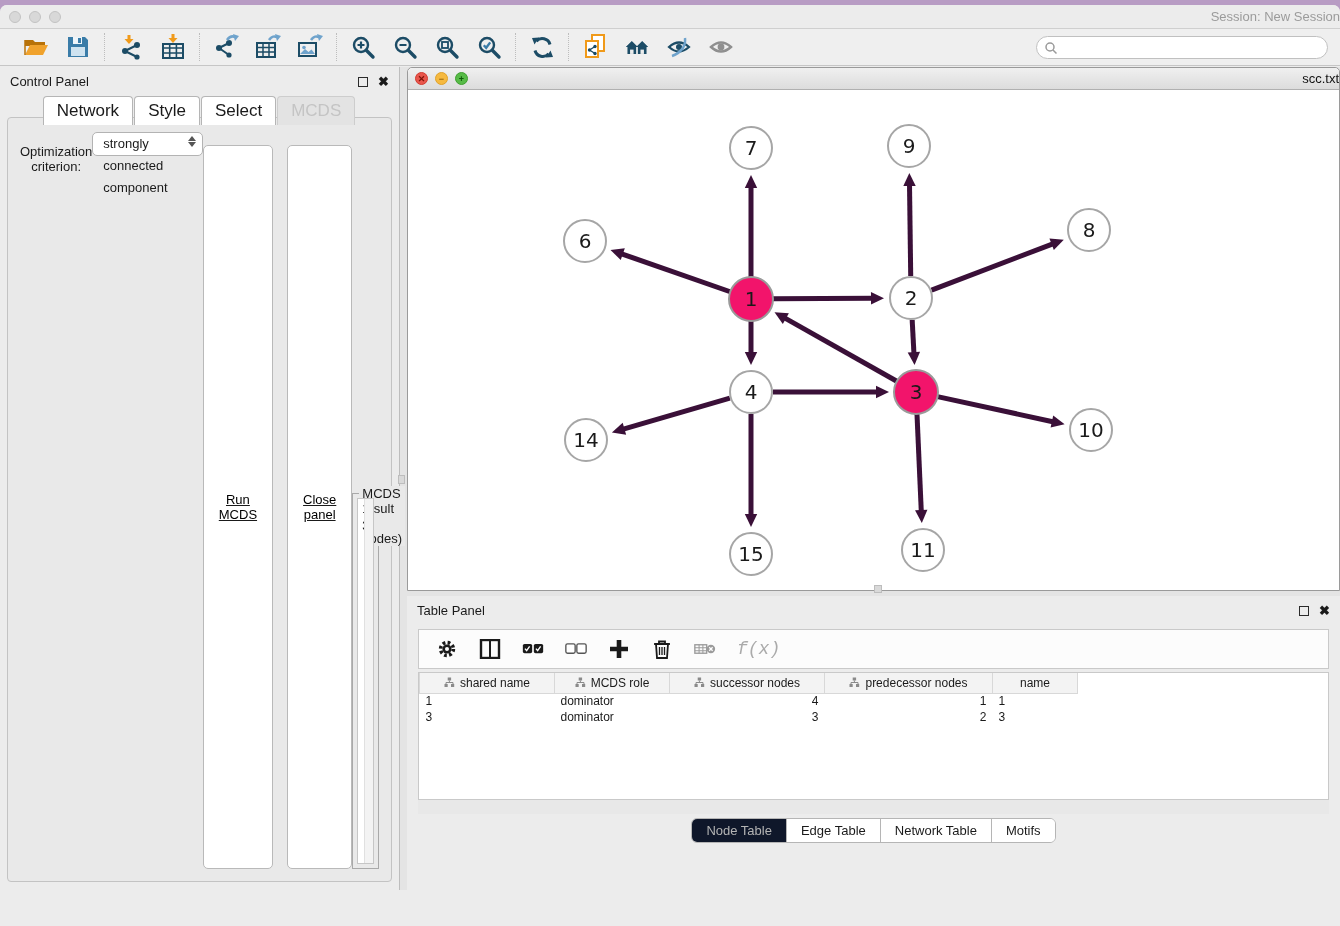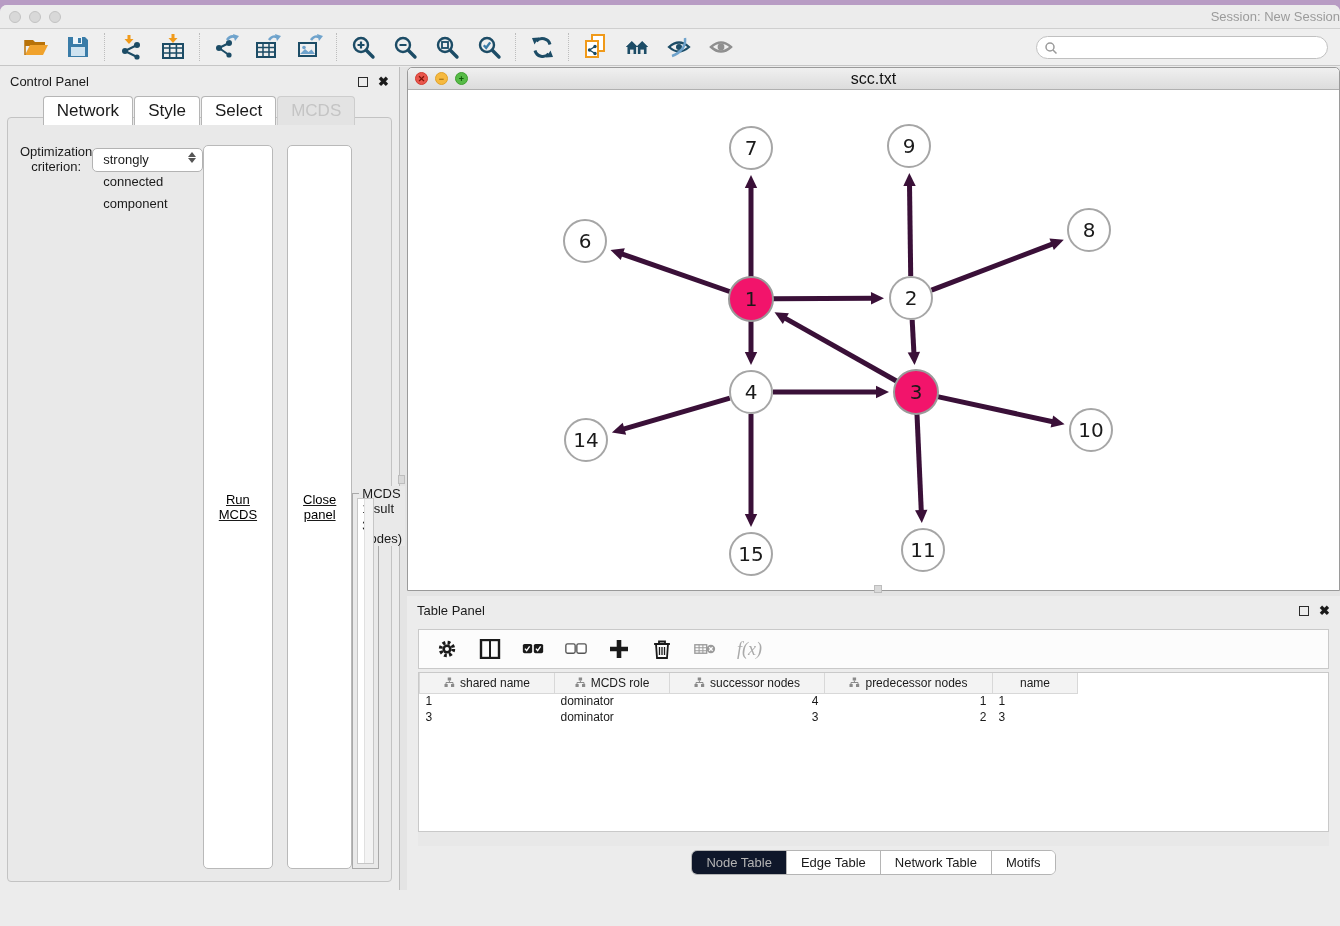--- a/index.html
+++ b/index.html
@@ -29,53 +29,53 @@
   .cpanel { position:absolute; left:0; top:0; width:400px; height:100%; background:#ececec; border-right:1px solid #bdbdbd; }
   .phead { height:29px; display:flex; align-items:center; padding:0 10px; }
   .phead .ptitle { font-size:13px; color:#1a1a1a; flex:1; }
   .float-ic { width:10px; height:10px; border:1.6px solid #2b2b2b; margin-right:10px; }
   .close-ic { font-size:13px; font-weight:bold; color:#1a1a1a; line-height:10px; }
   .tabs-row { display:flex; justify-content:center; position:relative; z-index:2; }
   .tab { background:#fff; border:1px solid #b5b5b5; border-bottom:none; padding:4px 13px 4px; font-size:17px; border-radius:4px 4px 0 0; margin-right:1px; }
   .tab.disabled { background:#e3e3e3; color:#c4c4c4; border-color:#cdcdcd; }
   .cp-content { position:absolute; left:7px; right:7px; top:51px; bottom:8px; border:1px solid #c3c3c3; border-radius:4px; background:#e9e9e9; margin-top:-1px; padding:14px 12px 12px; display:flex; }
   .opt-label { text-align:center; font-size:13px; margin:12px 0 12px; }
-  .combo { position:relative; width:312px; height:24px; margin:16px auto; background:#fff; border:1px solid #b3b3b3; border-radius:5px; font-size:13px; line-height:22px; padding-left:10px; }
+  .combo { position:relative; width:312px; height:24px; margin:0 auto; background:#fff; border:1px solid #b3b3b3; border-radius:5px; font-size:13px; line-height:22px; padding-left:10px; }
   .combo .steppers { position:absolute; right:6px; top:3px; display:flex; flex-direction:column; gap:1px; }
   .combo .steppers span { width:0; height:0; border-left:4px solid transparent; border-right:4px solid transparent; }
   .step-up { border-bottom:5px solid #555; }
   .step-dn { border-top:5px solid #555; }
   .btn-row { display:flex; justify-content:center; gap:14px; margin-top:13px;text-decoration:underline; }
   .pbtn { background:#fff; border:1px solid #b9b9b9; border-radius:5px; font-size:13px; padding:3px 15px; font-family:"Liberation Sans",sans-serif; }
   .result-fs { margin-top:auto; border:1px solid #a9a9a9; height:376px; position:relative; padding:4px; background:#e9e9e9; }
   .result-legend { position:absolute; top:-8px; left:6px; background:#e9e9e9; padding:0 3px; font-size:13px; }
   .result-box { background:#fff; border:1px solid #c6c6c6; height:100%; font-size:12px; padding:2px 4px; position:relative; }
   .result-box .line { line-height:17px; }
   .vtrack { position:absolute; right:0; top:0; bottom:0; width:9px; background:#f3f3f3; border-left:1px solid #e0e0e0; }
 
   
   .netwin { position:absolute; left:407px; top:0; right:0; height:524px; background:#fff; border:1px solid #9a9a9a; border-radius:5px 5px 0 0; }
   .ntitle { height:22px; background:linear-gradient(#f0f0f0,#dcdcdc); border-bottom:1px solid #b0b0b0; border-radius:5px 5px 0 0; position:relative; }
-  .ntitle .name { text-align:center; font-size:16px; line-height:21px; color:#111; }
+  .ntitle .name { text-align:right; font-size:13px; line-height:21px; color:#111; }
   .tl-set { position:absolute; left:7px; top:4px; display:flex; gap:7px; }
   .tl { width:13px; height:13px; border-radius:50%; font-size:9px; font-weight:bold; text-align:center; line-height:12px; }
   .tl.red { background:#e9564c; border:1px solid #d23b31; color:#7c1208; }
   .tl.yel { background:#f6b93f; border:1px solid #e0a22a; color:#96660d; }
   .tl.grn { background:#57bb47; border:1px solid #3fa030; color:#0e5c0a; }
   .canvas { position:relative; width:100%; height:499px; }
   .canvas svg { width:100%; height:100%; display:block; }
   .grip { position:absolute; left:50%; bottom:-3px; width:8px; height:8px; background:#d9d9d9; border:1px solid #bdbdbd; }
   .splitter-h { position:absolute; left:398px; top:408px; width:7px; height:9px; background:#d9d9d9; border:1px solid #bdbdbd; }
 
   
   .tpanel { position:absolute; left:407px; top:529px; right:0; bottom:0; background:#ececec; }
   .tp-toolbar { margin:4px 11px 0; height:40px; background:#fcfcfc; border:1px solid #c9c9c9; display:flex; align-items:center; gap:21px; padding-left:17px; }
   .tp-toolbar .tbtn { width:22px; height:22px; }
-  .fx { font-family:Liberation Serif, serif; font-style:italic; font-size:18px; color:#aaa; }
-  .tbl-wrap { margin:3px 11px 0; background:#fff; border:1px solid #c9c9c9; height:160px; overflow:hidden; }
+  .fx { font-family:Liberation Mono, monospace; font-style:italic; font-size:18px; color:#aaa; }
+  .tbl-wrap { margin:3px 11px 0; background:#fff; border:1px solid #c9c9c9; height:128px; overflow:hidden; }
   table.ntable { border-collapse:collapse; font-size:12px; table-layout:fixed; width:100%; }
   table.ntable th { background:#f3f3f3; border:1px solid #d8d8d8; border-top:none; font-weight:normal; height:20px; padding:0 4px; }
   table.ntable th .th-inner { display:flex; align-items:center; justify-content:center; gap:5px; }
   table.ntable td { height:16px; padding:0 6px; }
   td.al { text-align:left; } td.ar { text-align:right; }
   .tbl-scroll { margin:0 11px; height:14px; background:#e8e8e8; }
   .seg-row { display:flex; justify-content:center; margin-top:4px; }
   .seg { display:flex; border:1px solid #b5b5b5; border-radius:6px; overflow:hidden; background:#fff; }
   .seg .sg { padding:4px 14px; font-size:13px; border-right:1px solid #b5b5b5; background:#fff; }
   .seg .sg:last-child { border-right:none; }

